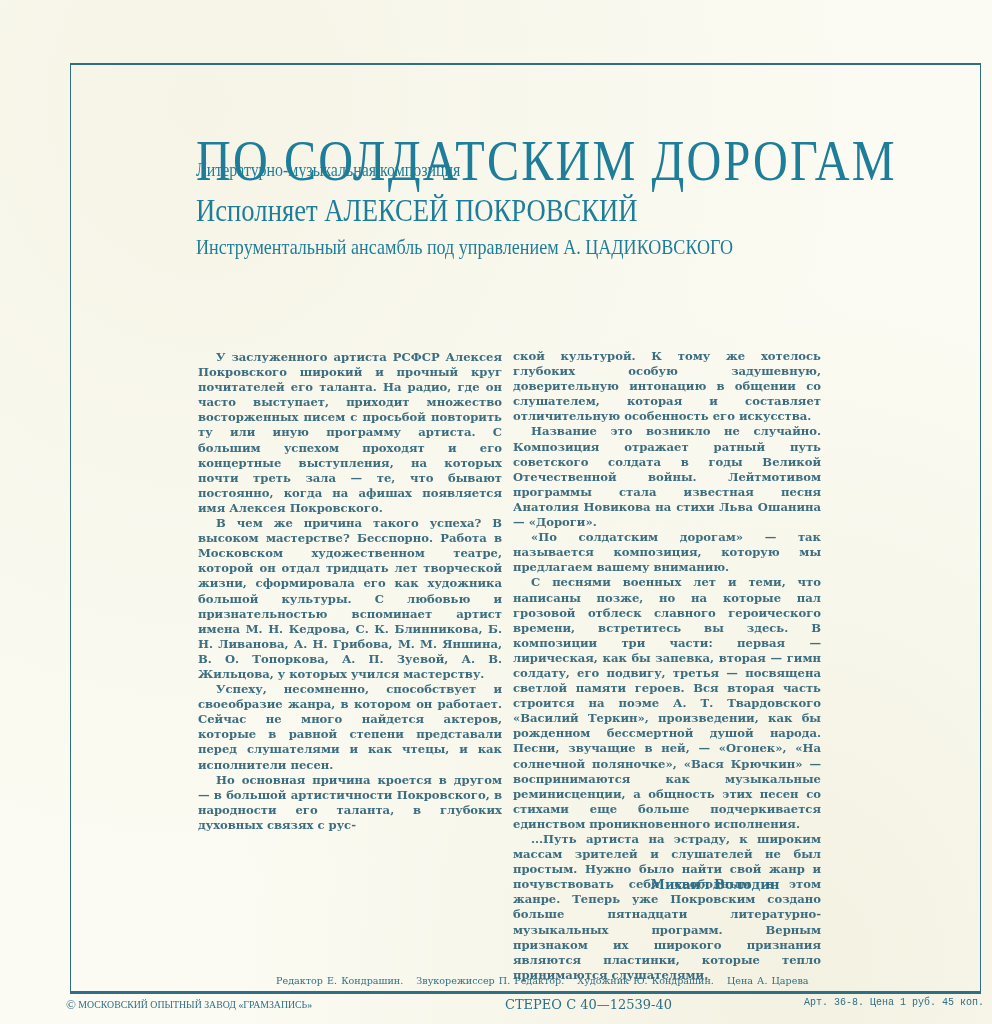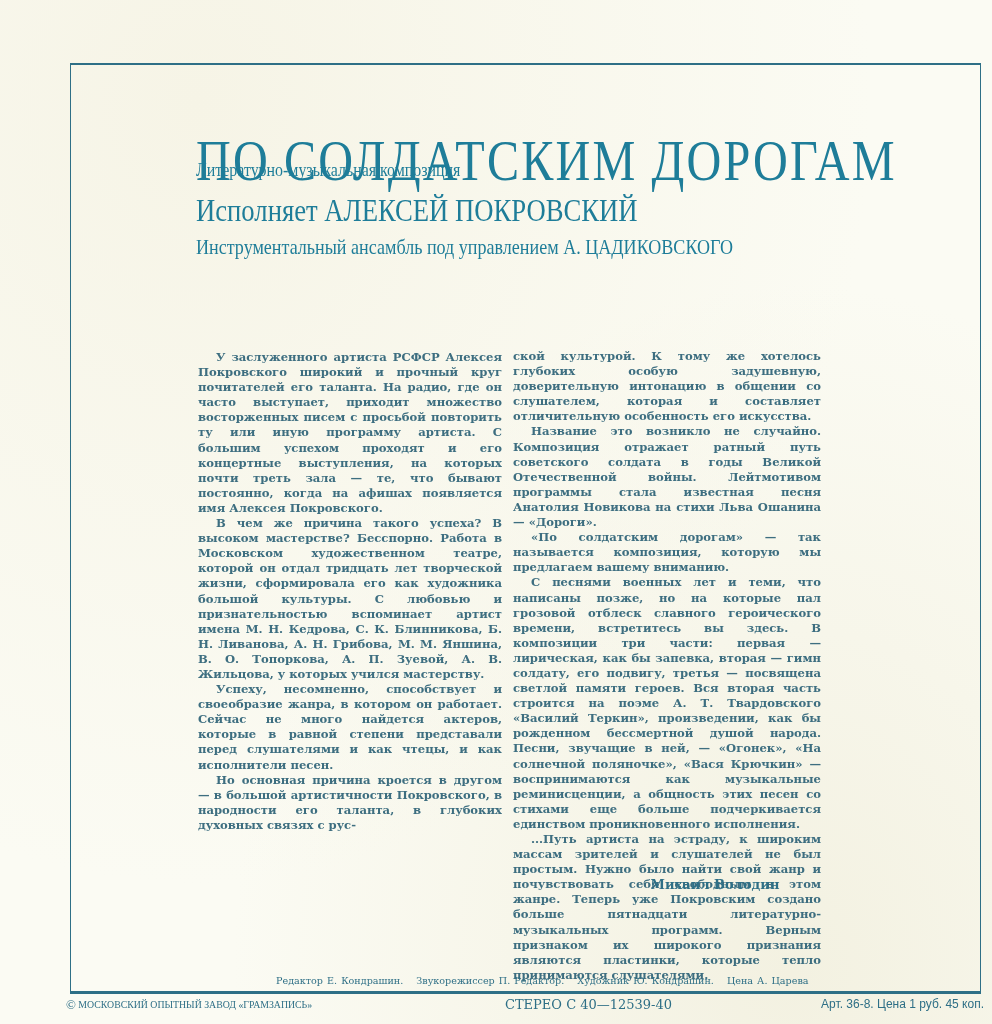--- a/index.html
+++ b/index.html
@@ -94,22 +94,22 @@
       white-space: nowrap;
     }
     .footer-left .copy { font-size: 13px; vertical-align: -1px; }
     .footer-center {
       position: absolute; left: 505px; top: 997px;
       font-family: "DejaVu Serif", serif;
       font-size: 13px; color: #2e6f86; white-space: nowrap;
     }
     .footer-right {
       position: absolute; right: 8px; top: 997px;
-      font-family: Liberation Sans, sans-serif;
-      font-size: 12px; color: #2e6f86; white-space: nowrap;
+      font-family: Liberation Mono, monospace;
+      font-size: 10px; color: #2e6f86; white-space: nowrap;
     }
   </style>
 </head>
 <body>
 
 <div class="paper-tint"></div>
 <div class="frame"></div>
 <div class="frame-top-bold"></div>
 <div class="frame-bottom-bold"></div>
 

